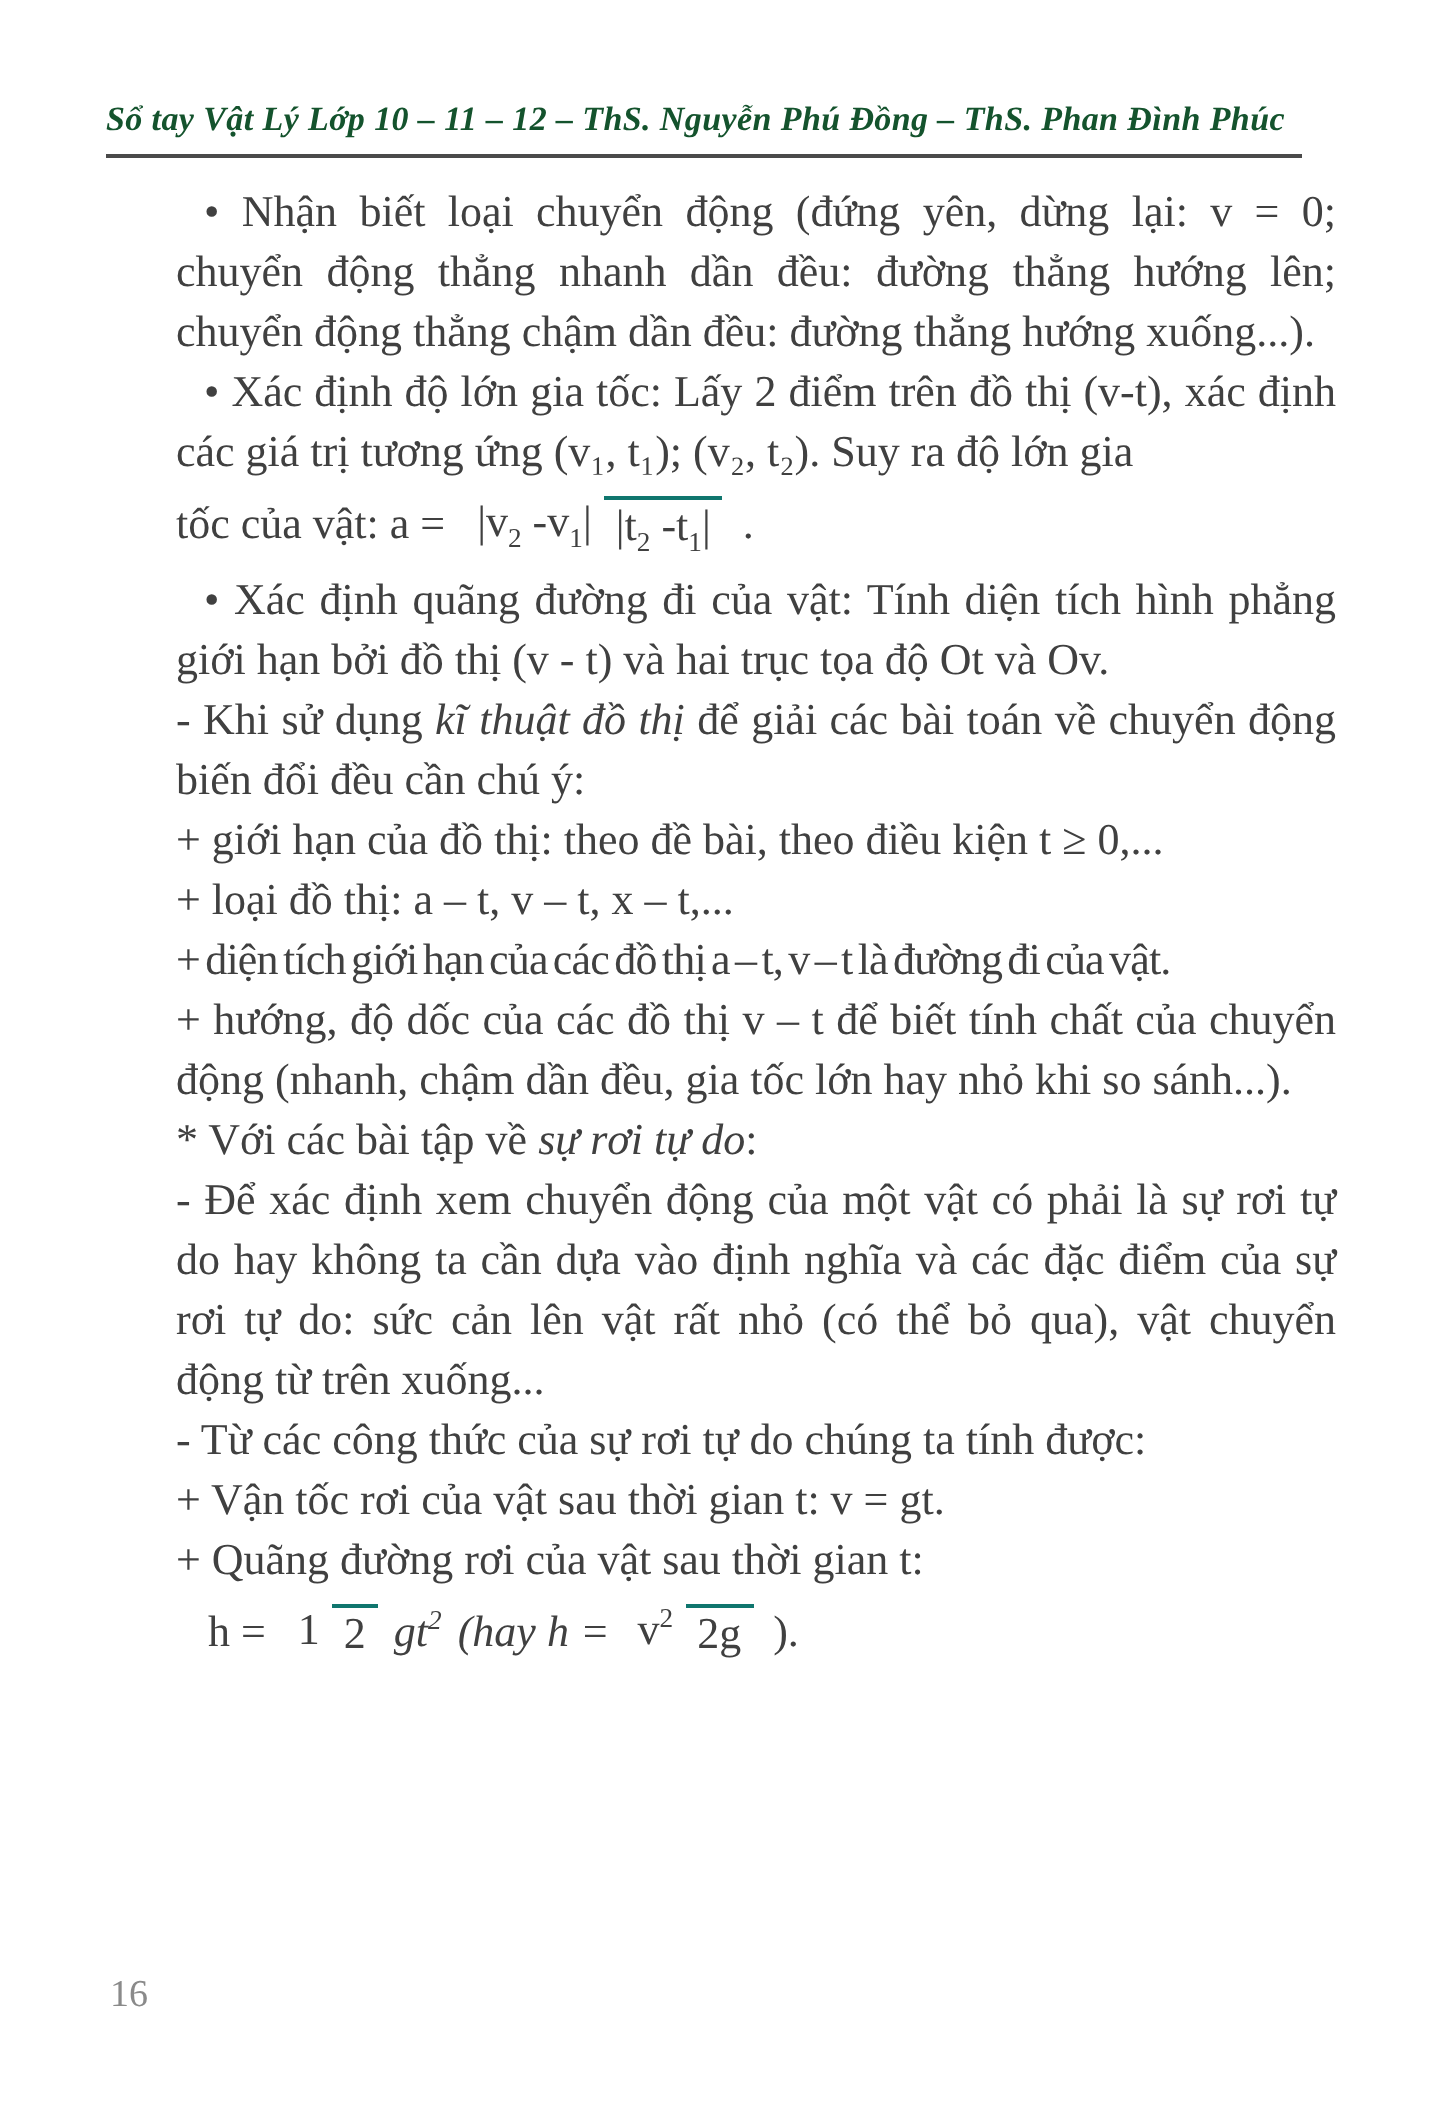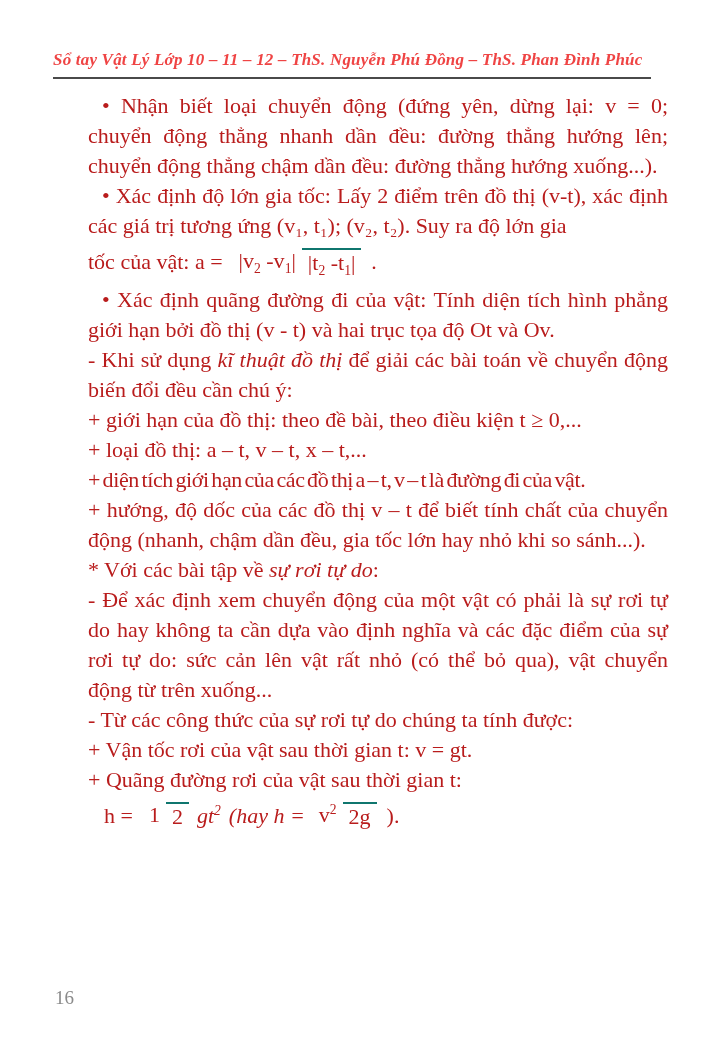--- a/index.html
+++ b/index.html
@@ -4,25 +4,25 @@
 <style>
   html, body { margin:0; padding:0; background:#ffffff; }
   .page {
     position:relative; width:722px; height:1063px; background:#ffffff;
     font-family:"Liberation Serif", serif; overflow:hidden;
   }
   .header {
     position:absolute; left:53px; top:50px; width:598px;
     padding-bottom:7px; border-bottom:2px solid #4a4a4a;
     font-size:17px; font-weight:bold; font-style:italic;
-    color:#ef4444; letter-spacing:0.2px; white-space:nowrap;
+    color:#14532d; letter-spacing:0.2px; white-space:nowrap;
   }
   .bodytext {
     position:absolute; left:88px; top:91px; width:580px;
-    font-size:22px; line-height:30px; color:#b91c1c; text-align:justify;
+    font-size:22px; line-height:30px; color:#404040; text-align:justify;
   }
   .bodytext p { margin:0; }
   p.bullet { text-indent:14px; }
   p.tight { letter-spacing:-0.4px; word-spacing:-2.5px; }
   .formula-line {
     display:flex; align-items:center; margin:6px 0 8px 0; text-align:left;
   }
   .formula-line.indented { padding-left:16px; }
   .flead { margin-right:6px; }
   .ftail { margin-left:6px; }

